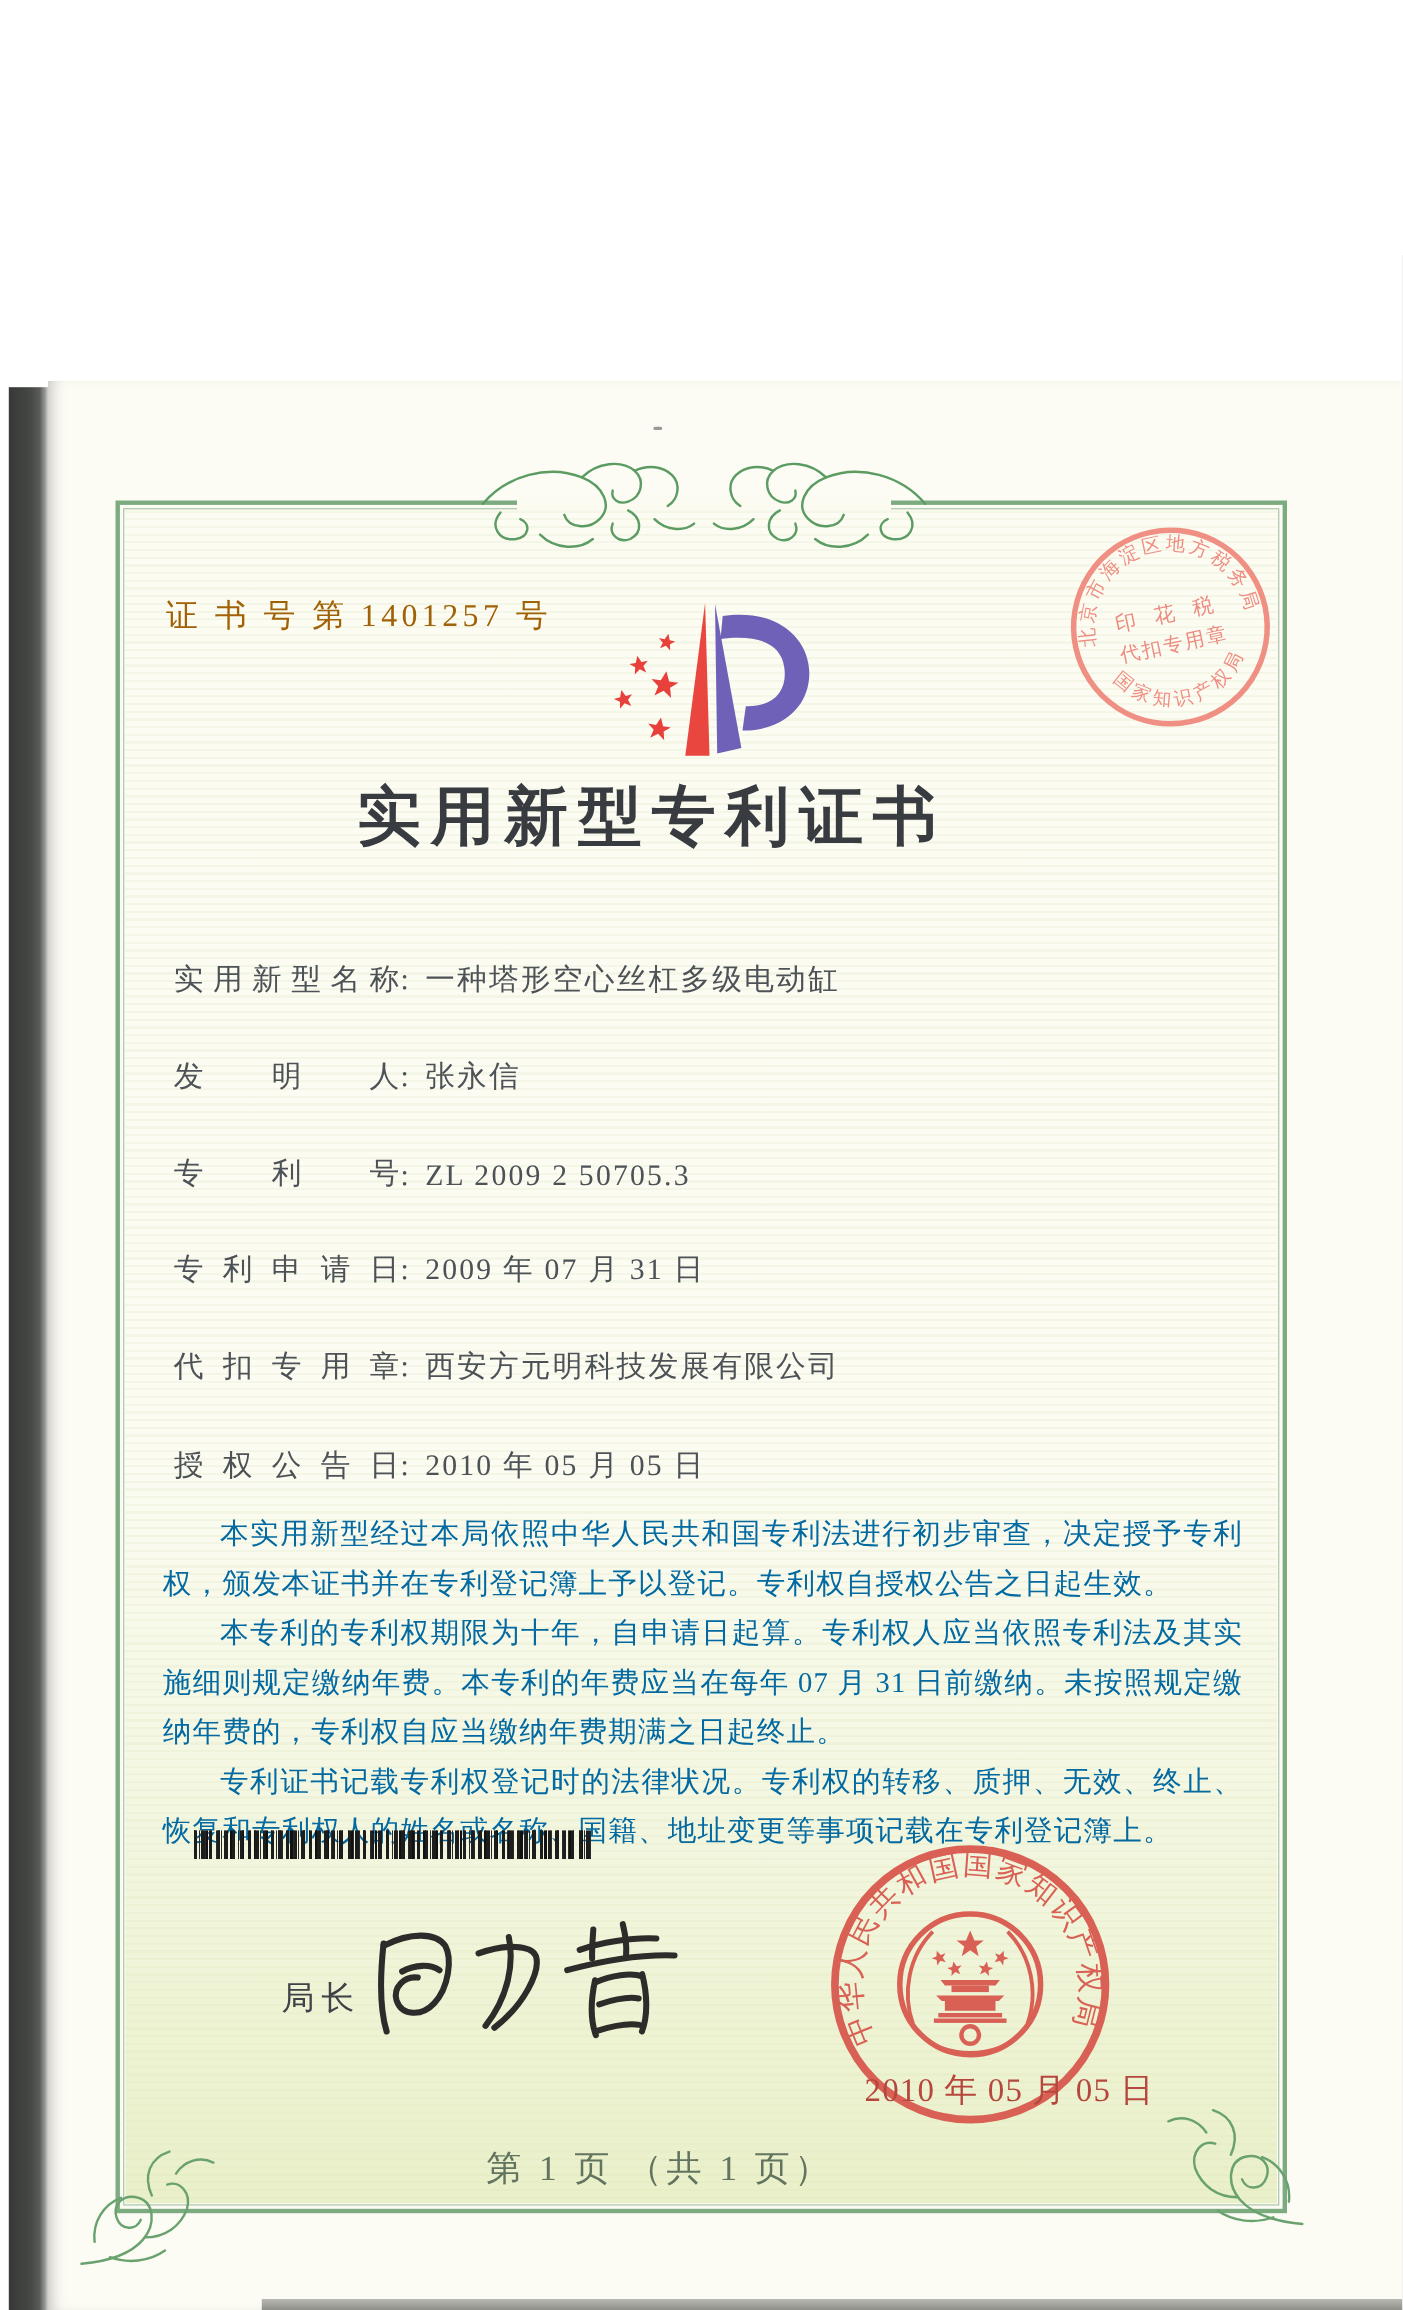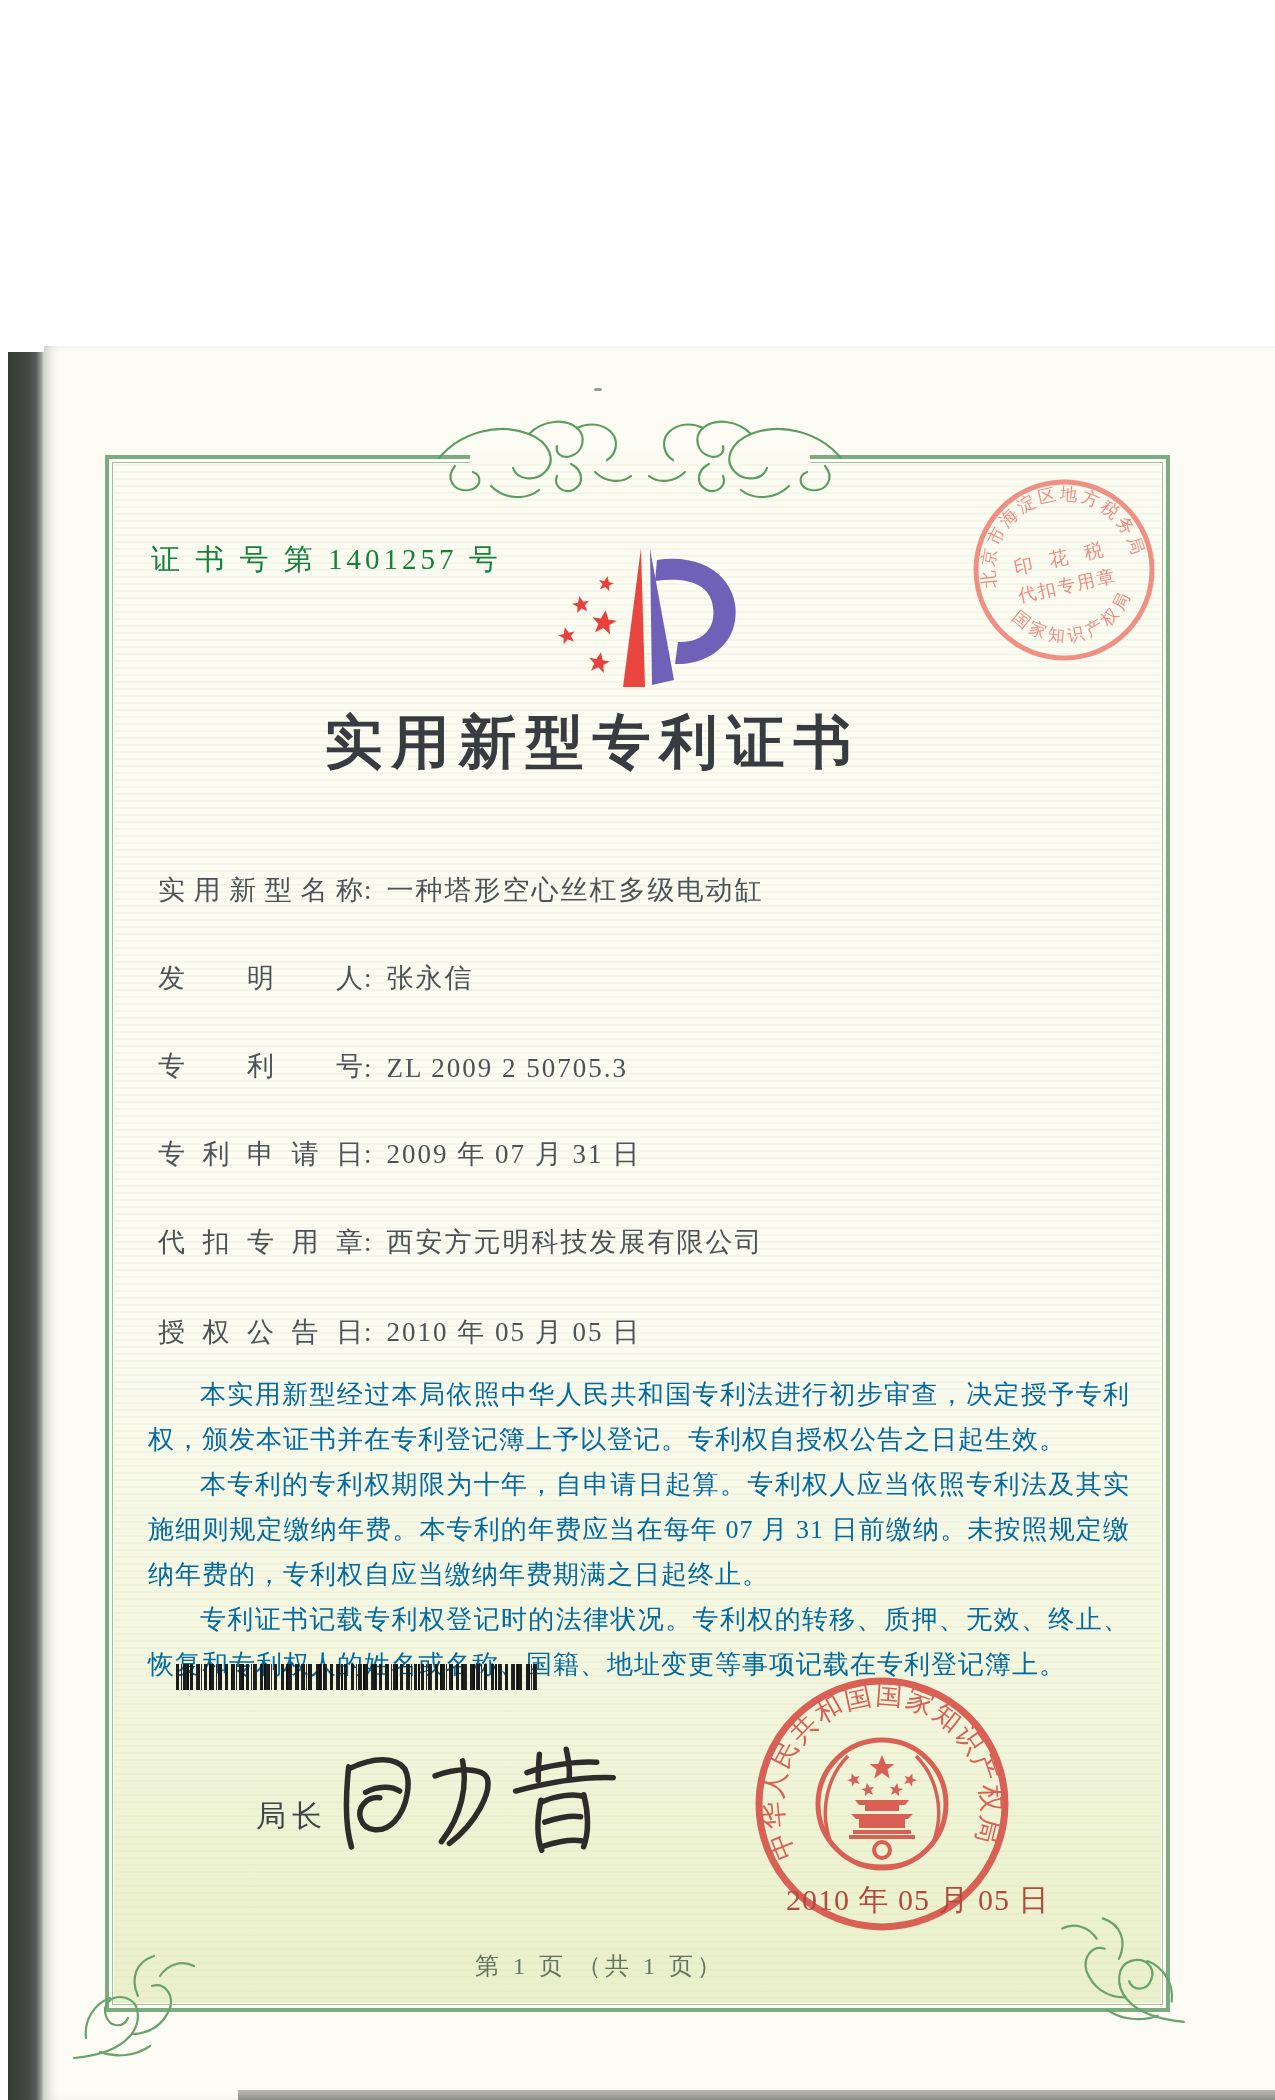--- a/index.html
+++ b/index.html
@@ -19,21 +19,21 @@
     background-image:
       linear-gradient(180deg,rgba(234,240,205,0) 55%,rgba(226,235,185,.45) 85%,rgba(222,232,175,.62) 100%),
       repeating-linear-gradient(180deg,rgba(170,190,120,.10) 0 2px,rgba(0,0,0,0) 2px 7px);
     background-color:#fcfcf3;}
   .ornament-top{position:absolute;left:425px;top:406px;width:430px;height:104px;}
   .corner{position:absolute;}
   .corner-bl{left:66px;top:1936px;width:140px;height:132px;}
   .corner-br{left:1050px;top:1894px;width:142px;height:142px;}
   .speck{position:absolute;left:594px;top:388px;width:8px;height:3px;background:#9a9a96;border-radius:2px;}
 
-  .cert-no{position:absolute;left:151px;top:540px;font-size:29px;letter-spacing:4px;color:#15803d;}
+  .cert-no{position:absolute;left:151px;top:540px;font-size:29px;letter-spacing:4px;color:#a16207;}
   .logo{position:absolute;left:543px;top:534px;width:208px;height:168px;}
   .title{position:absolute;left:105px;top:704px;width:975px;text-align:center;
     font-size:58px;font-weight:700;letter-spacing:9px;color:#383c40;}
 
   .field{position:absolute;left:158px;font-size:27px;color:#4d5256;white-space:nowrap;}
   .fl{display:inline-block;width:205px;text-align:justify;text-align-last:justify;vertical-align:bottom;}
   .fcolon{margin-left:1px;}
   .fv{margin-left:15px;letter-spacing:2px;}
   .f1{top:872px}.f2{top:960px}.f3{top:1048px}.f4{top:1136px}.f5{top:1224px}.f6{top:1314px}
 
@@ -48,21 +48,21 @@
       repeating-linear-gradient(90deg,#2a2a2a 0 1px,rgba(0,0,0,0) 1px 5px);}
 
   .director-label{position:absolute;left:256px;top:1796px;font-size:30px;letter-spacing:6px;color:#3f4246;}
   .signature{position:absolute;left:334px;top:1742px;width:310px;height:125px;}
 
   .seal{position:absolute;left:746px;top:1668px;width:272px;height:272px;opacity:.92;}
   .seal-date{position:absolute;left:786px;top:1880px;font-size:30px;letter-spacing:1px;color:#b5473d;z-index:5;}
   .tax-stamp{position:absolute;left:969px;top:475px;width:190px;height:190px;opacity:.9;}
 
   .footer{position:absolute;left:105px;top:1950px;width:990px;text-align:center;
-    font-size:24px;letter-spacing:4px;color:#62745f;}
+    font-size:32px;letter-spacing:4px;color:#62745f;}
   .bottom-strip{position:absolute;left:238px;top:2090px;width:1037px;height:10px;
     background:linear-gradient(180deg,#b9b9b4,#8f8f8a);}
 </style>
 </head>
 <body>
 
 <div id="page">
 
   <div class="spine"></div>
   <div class="paper"></div>

